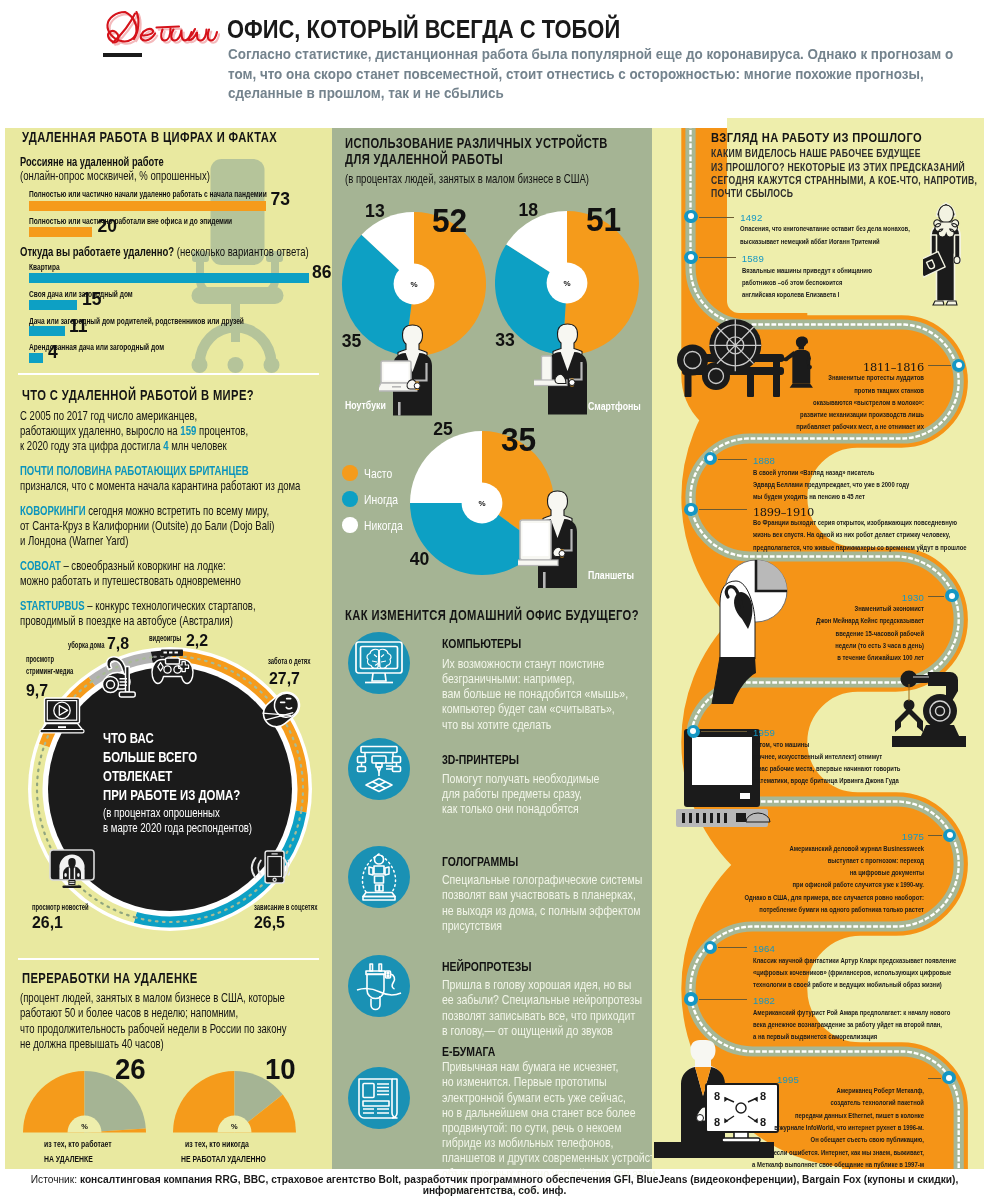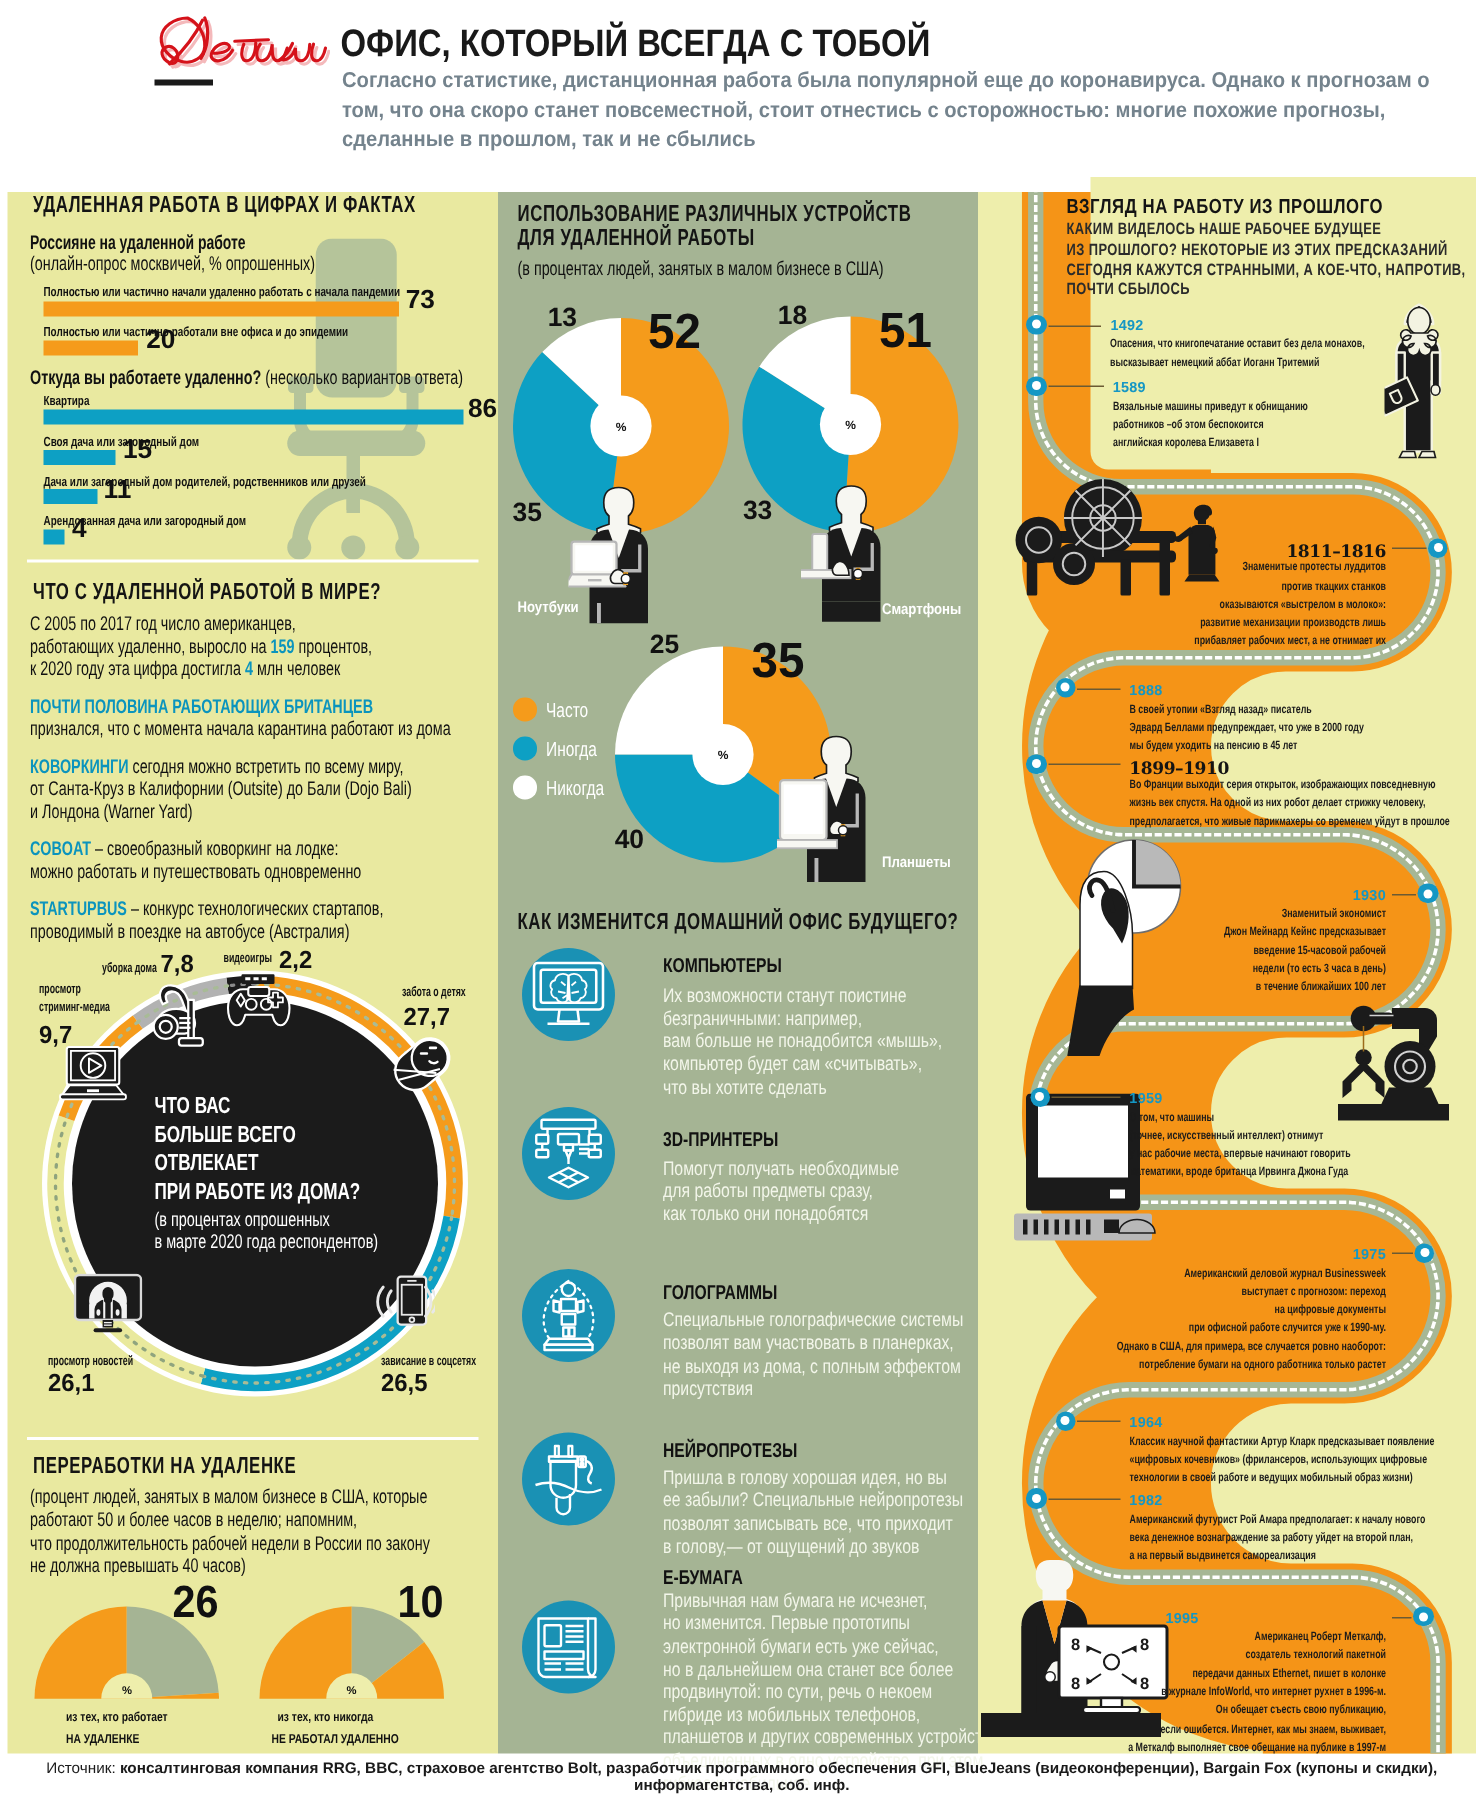--- a/index.html
+++ b/index.html
@@ -75,21 +75,21 @@
   .glbl { font-size:8.6px; font-weight:bold; color:#111; white-space:nowrap; line-height:8.6px;
           transform:scaleX(0.80); transform-origin:left top; }
   .dval { font-size:16.4px; font-weight:bold; color:#111; white-space:nowrap; line-height:16.4px;
           transform:scaleX(0.97); transform-origin:left top; }
 
   
   .rtitle { font-size:13.6px; font-weight:bold; color:#141414; letter-spacing:0.5px;
             line-height:13.6px; white-space:nowrap; transform:scaleX(0.82); transform-origin:left top; }
   .rsub { font-size:10.9px; font-weight:bold; color:#2b2b2b; letter-spacing:0.35px;
           line-height:10.9px; white-space:nowrap; transform:scaleX(0.79); transform-origin:left top; }
-  .tlyear { position:absolute; font-size:9.6px; font-weight:bold; color:#1597c4; white-space:nowrap;
+  .tlyear { position:absolute; font-size:9.6px; font-weight:normal; color:#1597c4; white-space:nowrap;
             line-height:9.6px; letter-spacing:0.2px; }
   .tlyear.dk { color:#141414; font-size:11.4px; line-height:11.4px; font-family:"DejaVu Serif", serif; letter-spacing:-0.3px; }
   .tlbody { position:absolute; font-size:8px; font-weight:bold; color:#1b1b1b; white-space:nowrap;
             line-height:8px; transform:scaleX(0.737); transform-origin:left top; }
   .tlbody.rt { transform-origin:right top; }
   .tldot { position:absolute; width:13.4px; height:13.4px; border-radius:50%; background:#1597c4; }
   .tldot i { position:absolute; left:3.7px; top:3.7px; width:6px; height:6px; border-radius:50%; background:#fff; display:block; }
   .tlline { position:absolute; height:1.1px; background:#6b5a33; }
 
   

